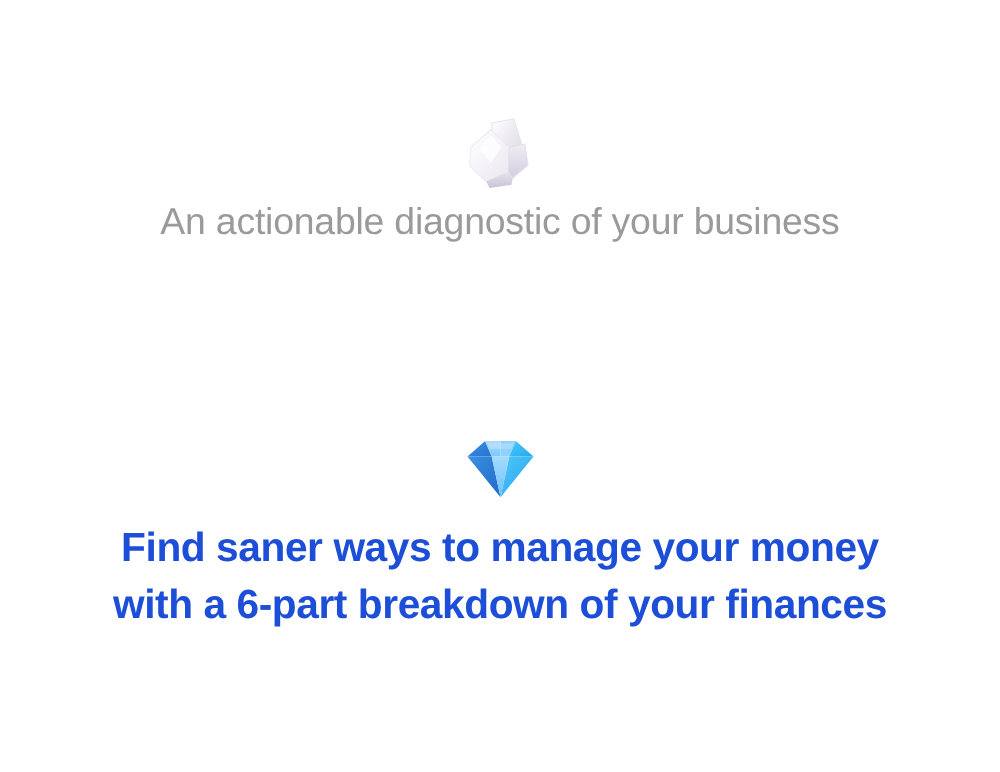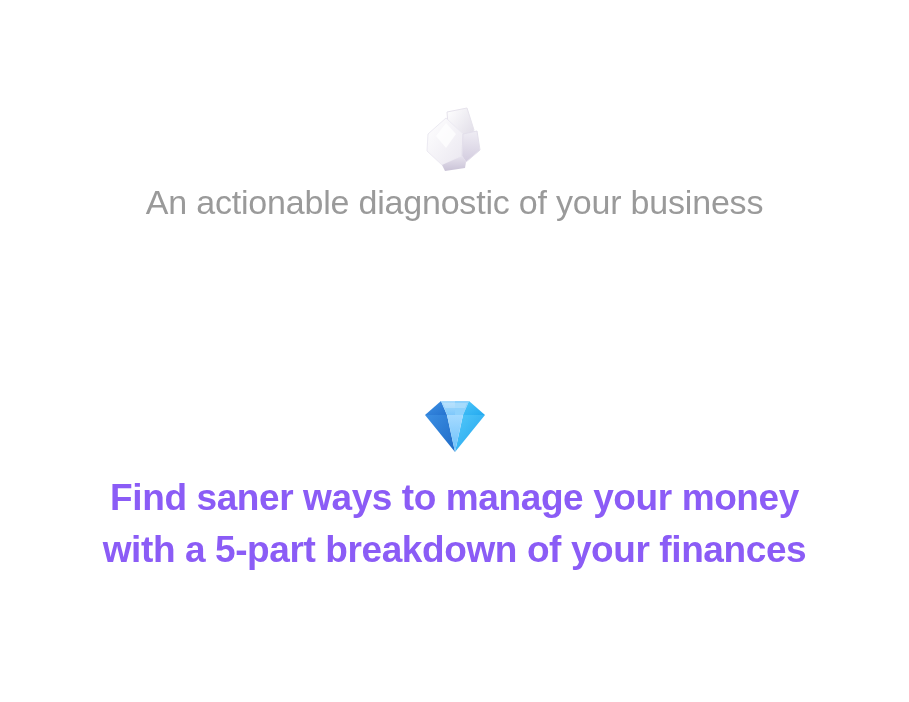--- a/index.html
+++ b/index.html
@@ -72,21 +72,21 @@
 
   .headline {
     margin: 0;
     padding: 0 40px;
     margin-top: 14px;
     font-family: "Liberation Sans", sans-serif;
     font-size: 37px;
     font-weight: 700;
     line-height: 52px;
     letter-spacing: -0.4px;
-    color: #8b5cf6;
+    color: #1d4ed8;
     text-align: center;
   }
 
   .nowrap-line { display: block; white-space: nowrap; }
 </style>
 </head>
 <body>
 
 <div class="page">
 
@@ -178,17 +178,17 @@
 
           <path d="M25 21 L41 21 L33 58 Z" fill="url(#bgCore)"></path>
 
           <path d="M21 9 L45 9 L43 14 L23 14 Z" fill="#ffffff" opacity="0.22"></path>
         </svg>
       </span>
     </div>
 
     <p class="headline">
       <span class="nowrap-line">Find saner ways to manage your money</span>
-      <span class="nowrap-line">with a 5-part breakdown of your finances</span>
+      <span class="nowrap-line">with a 6-part breakdown of your finances</span>
     </p>
   </div>
 
 </div>
 
 </body></html>

